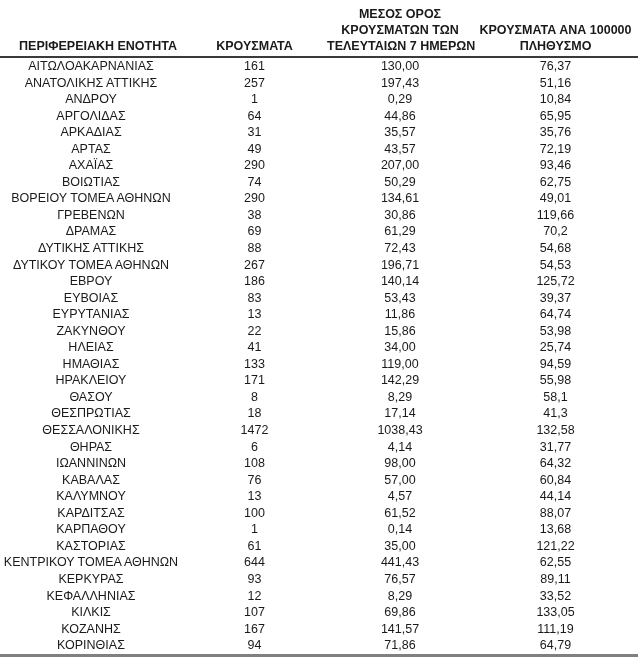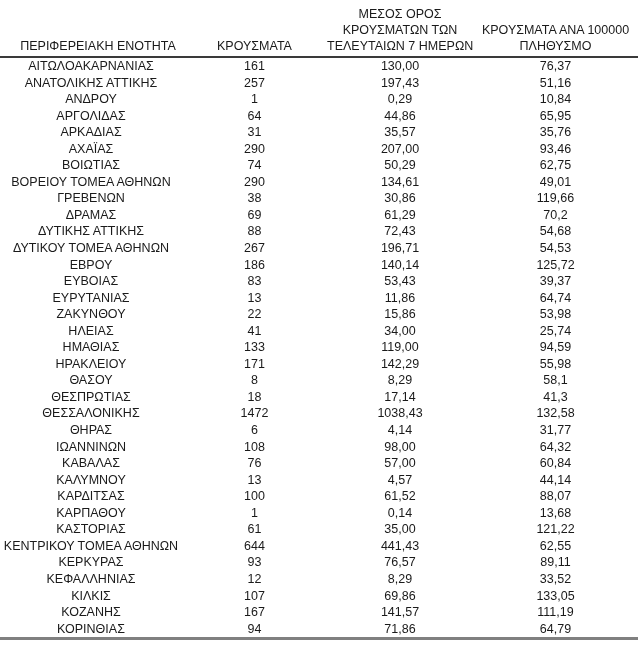--- a/index.html
+++ b/index.html
@@ -25,21 +25,21 @@
     table-layout: fixed;
     border-bottom: 3px solid #808080;
   }
   table.cases-table col.c1 { width: 182px; }
   table.cases-table col.c2 { width: 145px; }
   table.cases-table col.c3 { width: 146px; }
   table.cases-table col.c4 { width: 165px; }
 
   thead th {
     font-size: 12.5px;
-    font-weight: normal;
+    font-weight: bold;
     vertical-align: bottom;
     padding: 6px 0 2px 0;
     line-height: 16px;
     white-space: nowrap;
     border-bottom: 2px solid #3a3a3a;
   }
   thead th.c1 { padding-left: 14px; }
   thead th div { line-height: 16px; }
 
   tbody td {
@@ -109,20 +109,26 @@
           <td class="c3">44,86</td>
           <td class="c4">65,95</td>
         </tr>
         <tr>
           <td class="c1">ΑΡΚΑΔΙΑΣ</td>
           <td class="c2">31</td>
           <td class="c3">35,57</td>
           <td class="c4">35,76</td>
         </tr>
         <tr>
+          <td class="c1">ΑΡΤΑΣ</td>
+          <td class="c2">49</td>
+          <td class="c3">43,57</td>
+          <td class="c4">72,19</td>
+        </tr>
+        <tr>
           <td class="c1">ΑΧΑΪΑΣ</td>
           <td class="c2">290</td>
           <td class="c3">207,00</td>
           <td class="c4">93,46</td>
         </tr>
         <tr>
           <td class="c1">ΒΟΙΩΤΙΑΣ</td>
           <td class="c2">74</td>
           <td class="c3">50,29</td>
           <td class="c4">62,75</td>

